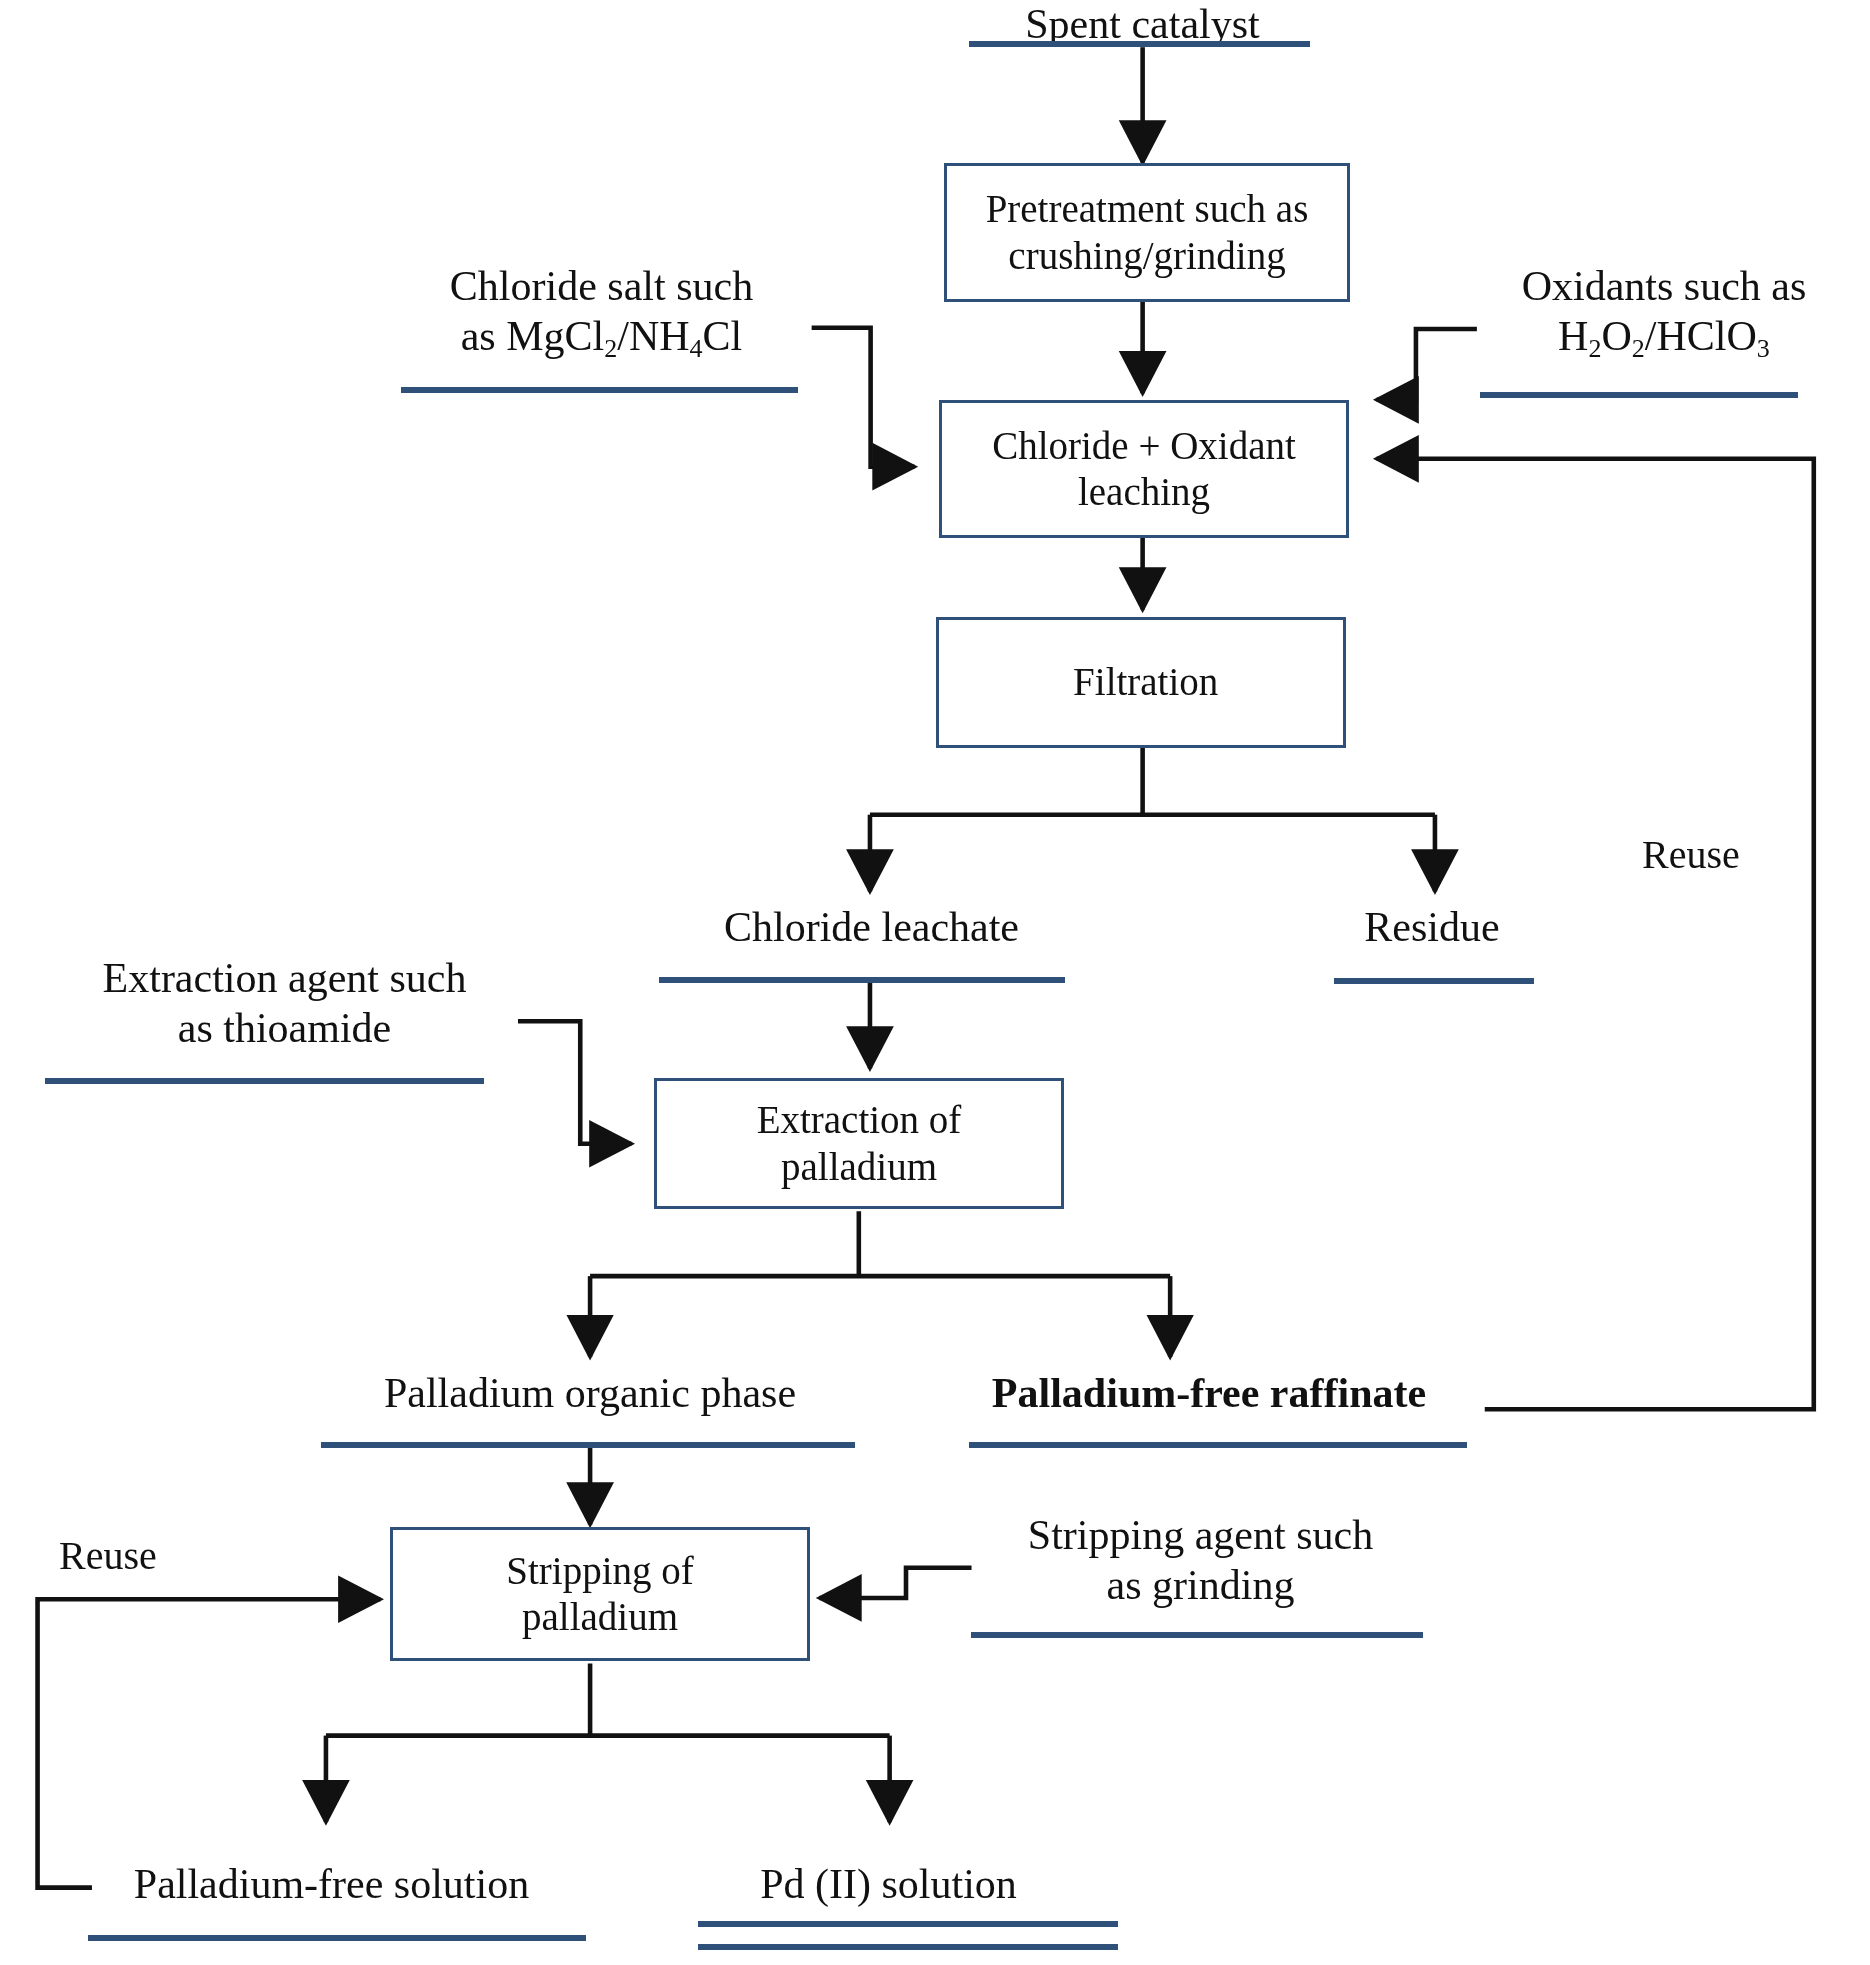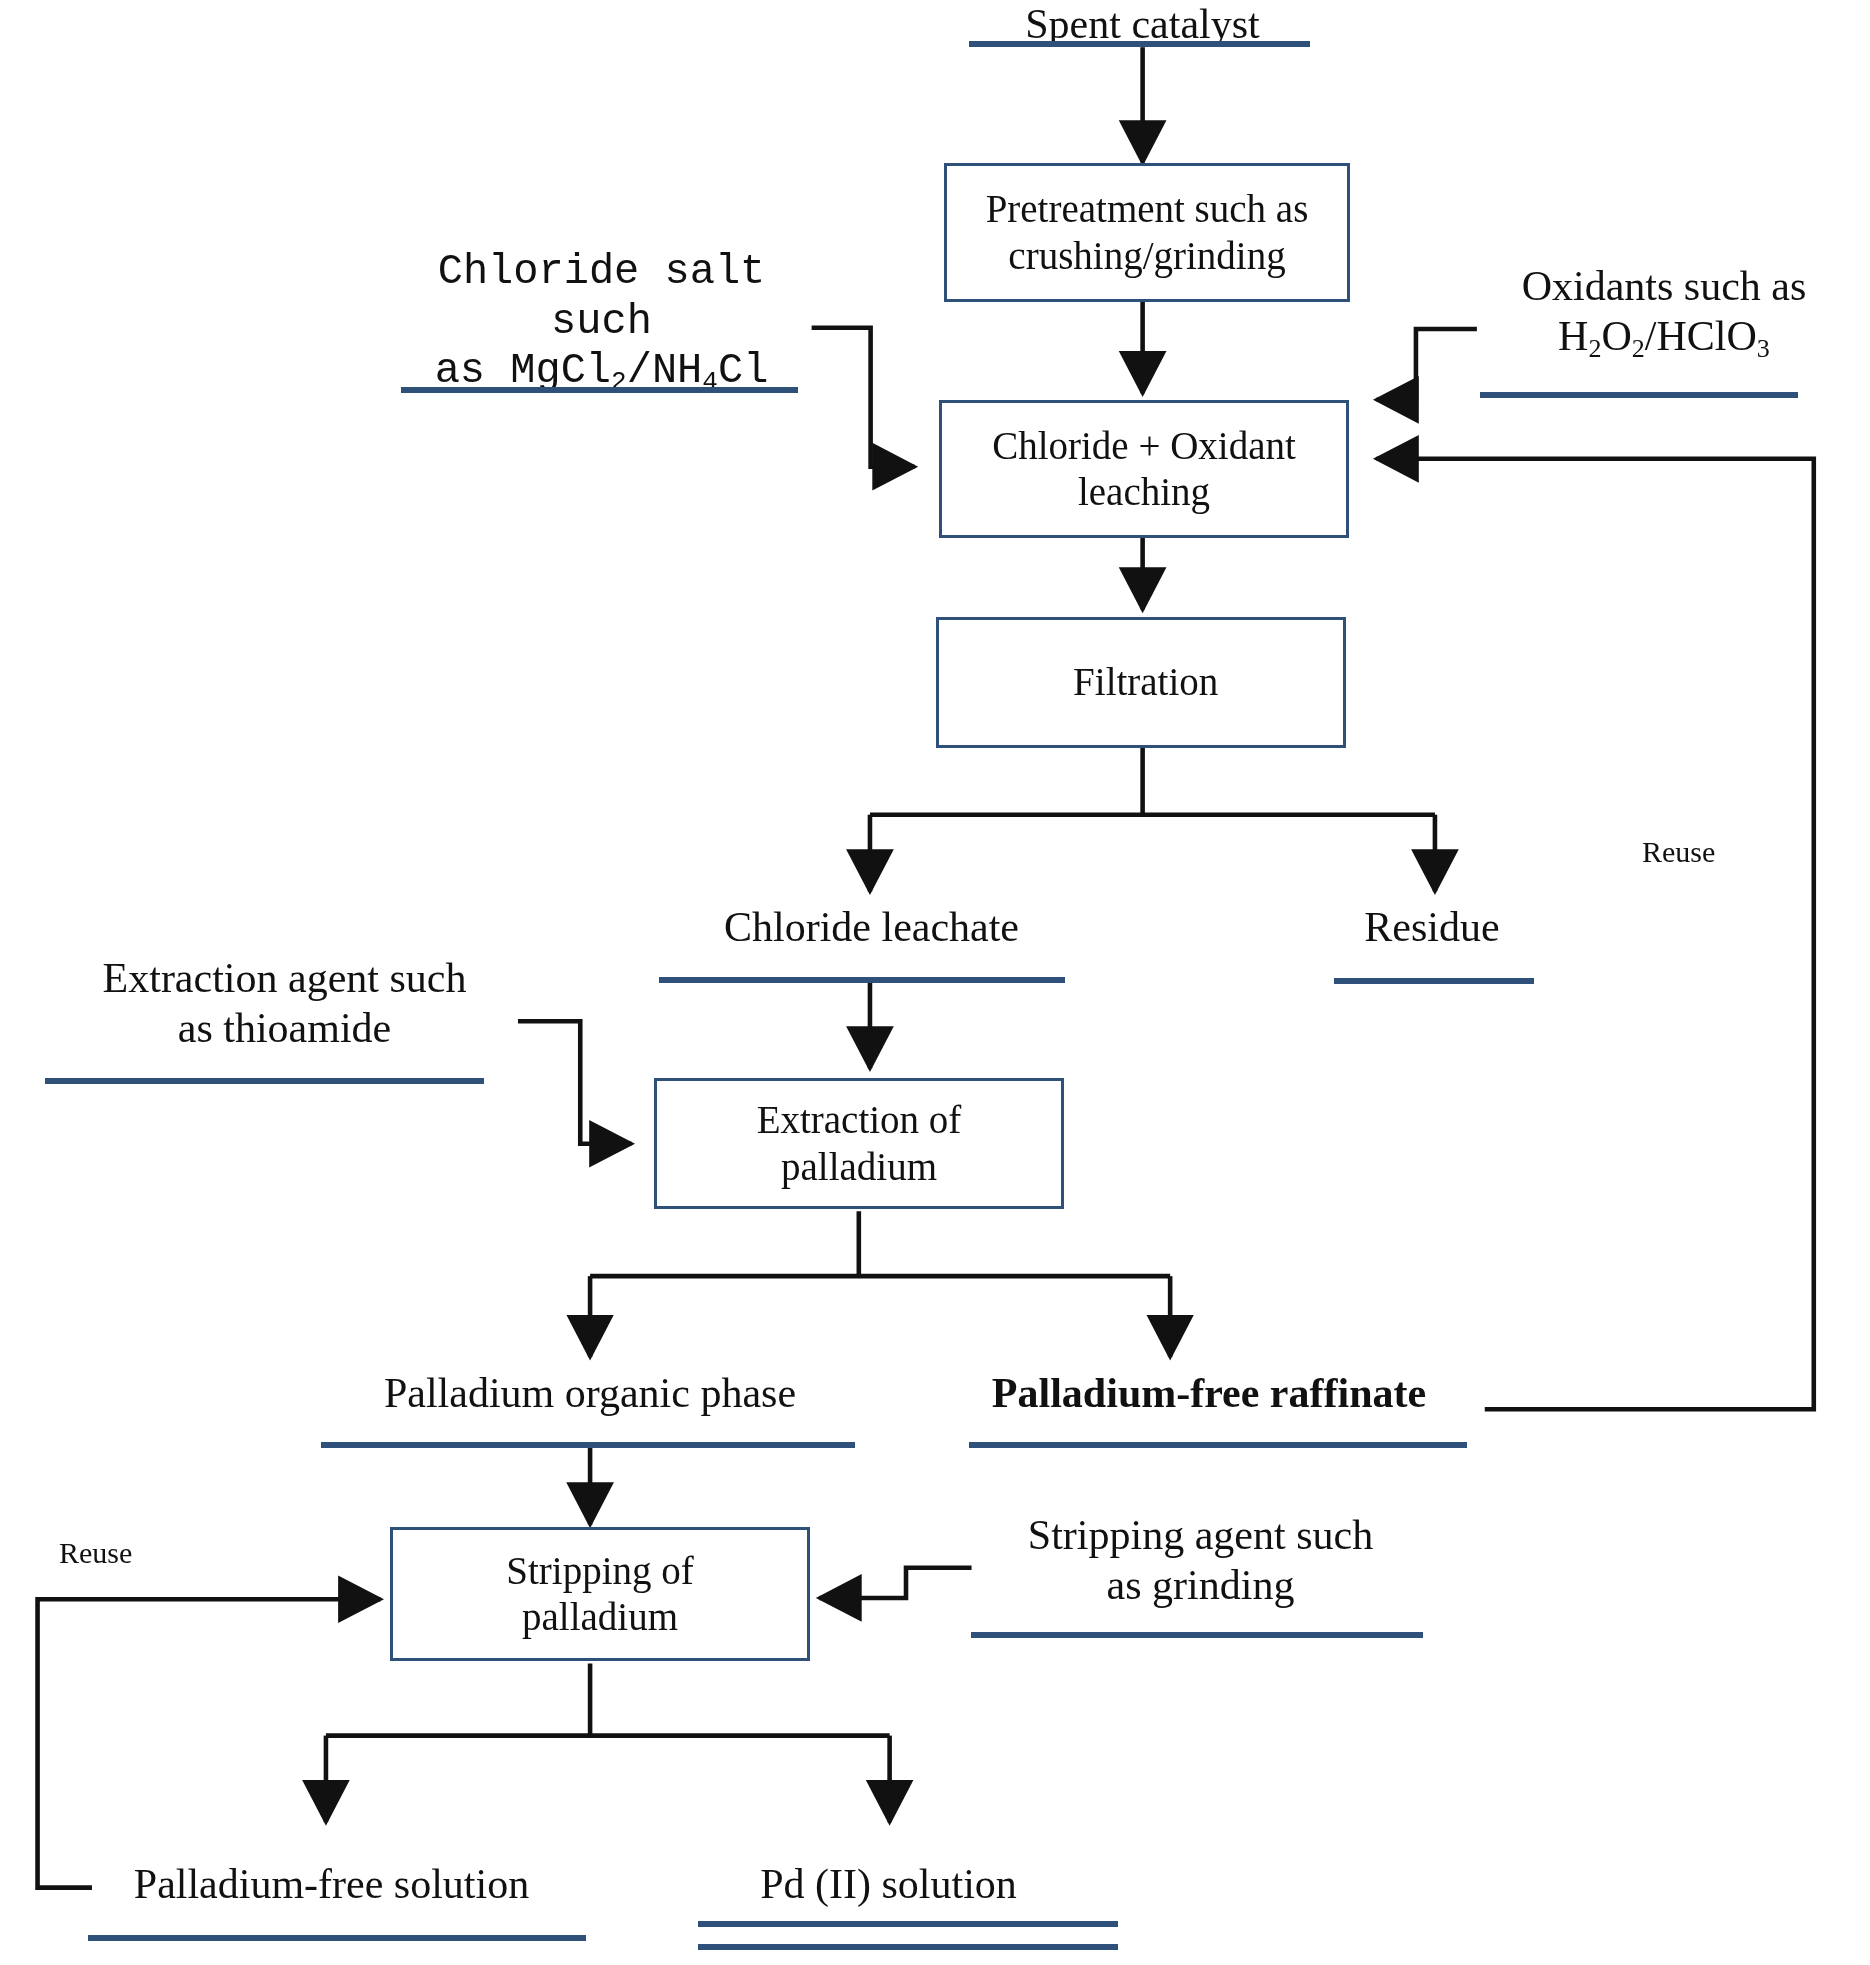--- a/index.html
+++ b/index.html
@@ -38,22 +38,23 @@
     justify-content:flex-start;
     padding:0;
   }
   .lbl .txt{display:block;width:100%;}
   .rule{
     position:absolute;
     height:5.9px;
     background:#2f5179;
   }
   .plain{
-    font-size:30px;
+    font-size:40px;
     color:#111111;
+    align-items:flex-end;
   }
   sub{font-size:0.62em;vertical-align:-0.28em;}
 </style>
 </head>
 <body>
 
 <div id="page">
 
   <svg id="wires" viewBox="0 0 2854 2998" width="1871" height="1965">
     <defs>
@@ -107,21 +108,21 @@
   </div>
   <div class="rule" style="left:969px;top:41px;width:341px;"></div>
 
   <div class="node box" style="left:944px;top:163px;width:406px;height:139px;">
     <span>
       <span>Pretreatment such as</span><br>
       <span>crushing/grinding</span>
     </span>
   </div>
 
-  <div class="node lbl" style="left:390px;top:248px;width:423px;height:118px;font-family:Liberation Mono, monospace;">
+  <div class="node lbl" style="left:390px;top:262px;width:423px;height:118px;">
     <span>
       <span>Chloride salt such</span><br>
       <span>as MgCl</span><sub>2</sub><span>/NH</span><sub>4</sub><span>Cl</span>
     </span>
   </div>
   <div class="rule" style="left:401px;top:387px;width:397px;"></div>
 
   <div class="node lbl" style="left:1477px;top:262px;width:374px;height:118px;">
     <span>
       <span>Oxidants such as</span><br>

